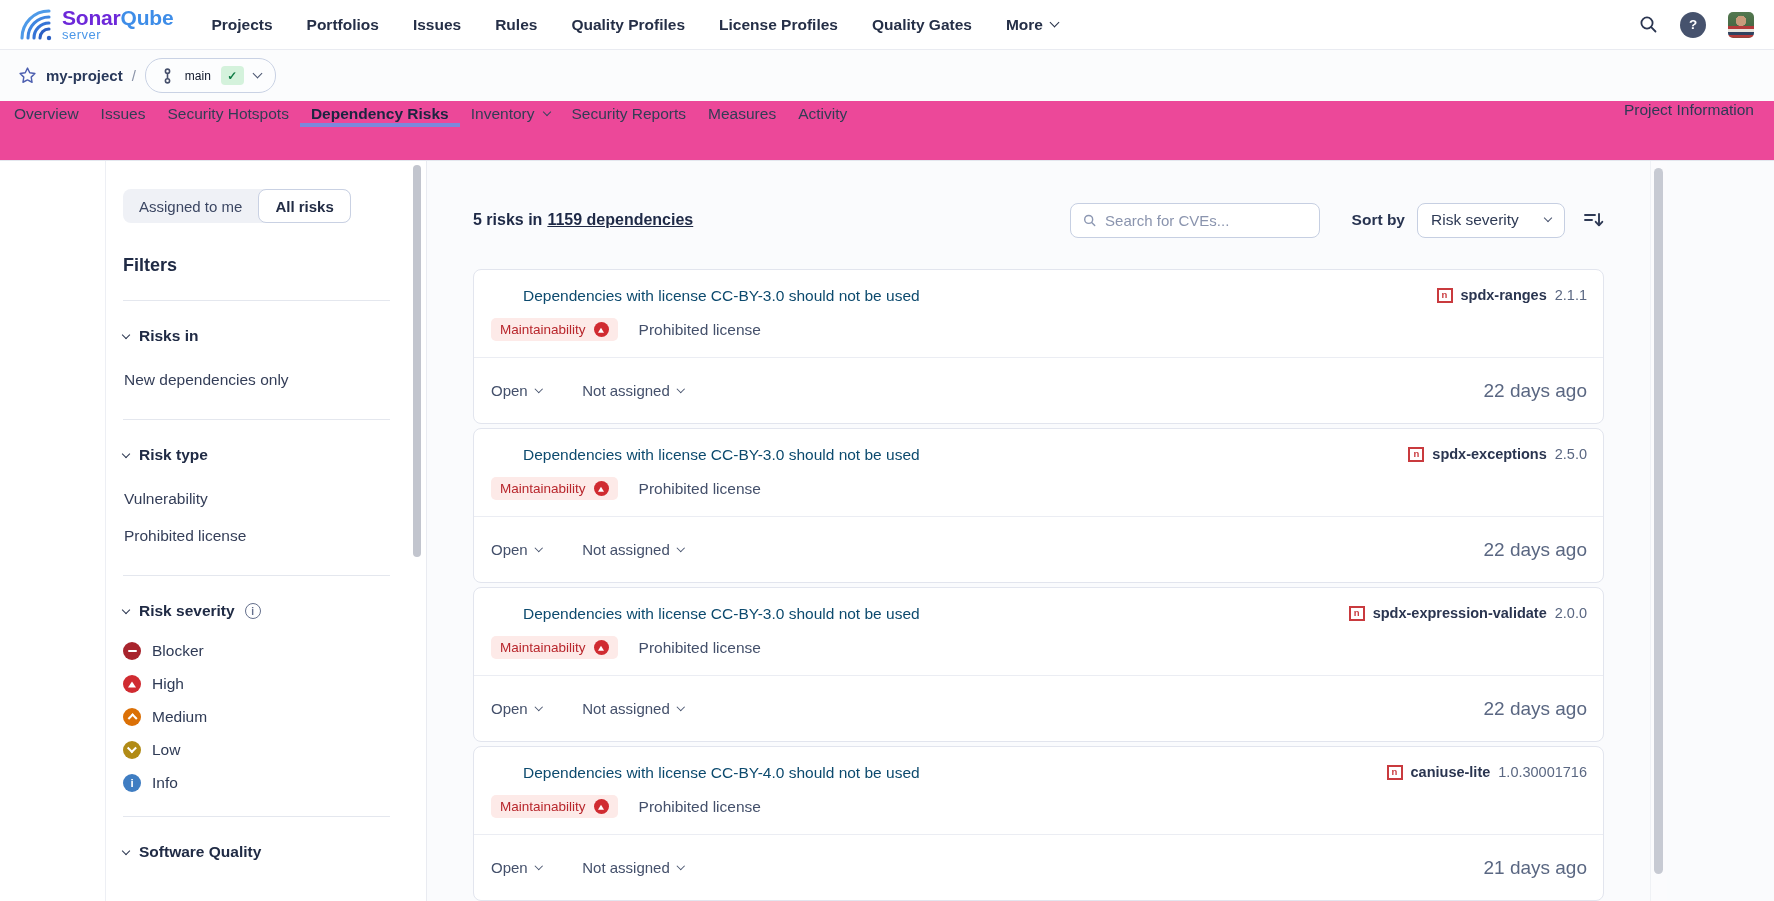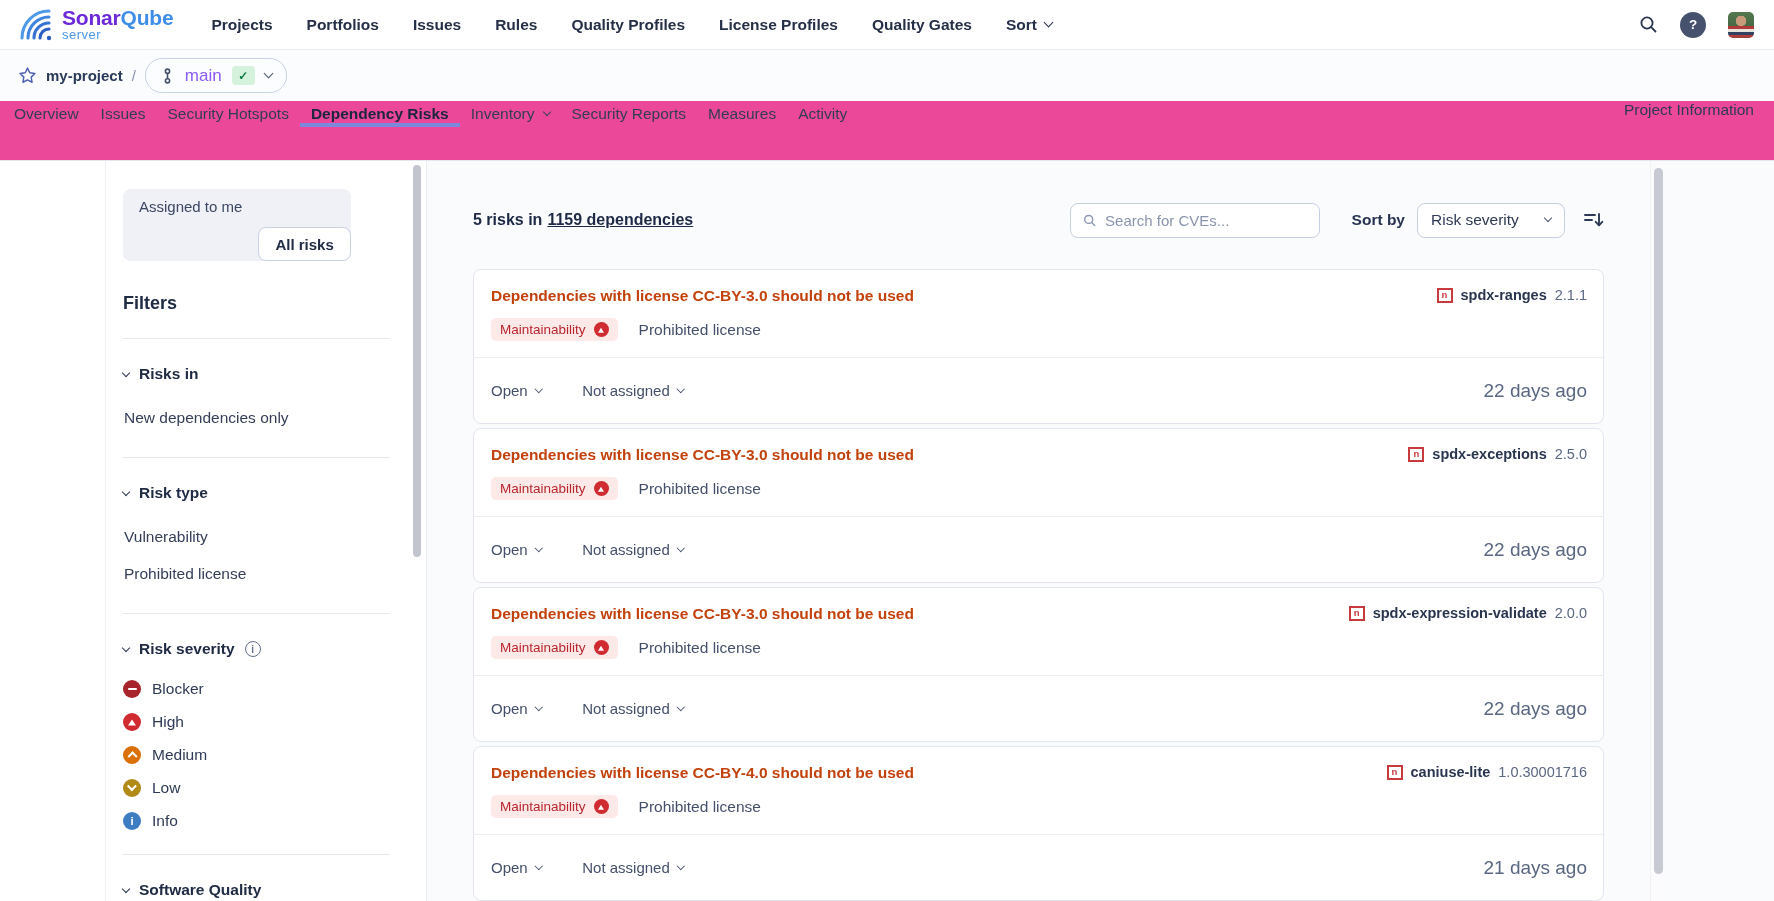--- a/index.html
+++ b/index.html
@@ -31,21 +31,21 @@
      background-size:100% 100%, 100% 45%, 100% 100%;
      background-position:0 0, 0 100%, 0 0; background-repeat:no-repeat; }
 
   
   .crumb-row { height:51px; background:#FBFCFD; display:flex; align-items:center; padding-left:18px; }
   .star { cursor:pointer; display:flex; }
   .proj-name { margin-left:9px; font-size:15px; font-weight:700; color:#29395B; cursor:pointer; }
   .crumb-sep { margin:0 9px; color:#8A93A8; font-size:15px; }
   .branch-pill { height:35px; border:1px solid #C9D2E4; border-radius:17px; background:#FCFDFE;
                  display:flex; align-items:center; gap:10px; padding:0 14px; cursor:pointer; }
-  .branch-label { font-size:17px; color:#8b5cf6; }
+  .branch-label { font-size:12px; color:#0f172a; }
   .qg-badge { width:23px; height:19px; border-radius:4px; background:#D4F2DC; color:#0F7C45;
               display:flex; align-items:center; justify-content:center; }
   .qg-badge::after { content:"\2713"; font-size:12px; font-weight:700; }
   .branch-pill .cv { color:#4A5570; }
 
   
   .tab-row { height:60px; background:#ec4899; border-bottom:1px solid #E4E7EE;
              display:flex; align-items:flex-start; padding:0 20px 0 3px; }
   .tab { display:flex; align-items:center; gap:9px; padding:4px 11px 0 11px; font-size:15.5px;
          color:#323D55; cursor:pointer; border-bottom:4px solid transparent; }
@@ -57,21 +57,21 @@
   .body { position:relative; height:740px; background:#fff; }
   .left-gutter { position:absolute; left:0; top:0; bottom:0; width:105px; background:#fff; }
   .sidebar { position:absolute; left:105px; top:0; bottom:0; width:322px; background:#fff;
              border-left:1px solid #EDEFF4; border-right:1px solid #E9EBF1; padding:0 36px 0 17px; }
   .sb-scroll-thumb { position:absolute; left:413px; top:4px; width:8px; height:392px;
                      border-radius:4px; background:#C2C5CE; cursor:pointer; }
 
   .toggle { margin-top:28px; display:flex; background:#EFF1F6; border-radius:8px; width:fit-content; }
   .toggle .seg { height:34px; display:flex; align-items:center; padding:2px 16px; font-size:15px;
                  color:#3C4763; border-radius:8px; cursor:pointer; }
-  .toggle .seg.sel { background:#fff; border:1px solid #C9D1E3; font-weight:700; color:#222C45;margin-top:38px; }
+  .toggle .seg.sel { background:#fff; border:1px solid #C9D1E3; font-weight:700; color:#222C45; }
 
   .filters-title { margin-top:32px; font-size:18px; font-weight:700; color:#202B45; }
   .sb-divider { border-top:1px solid #E4E7EE; margin-top:24px; }
   .sec-header { margin-top:26px; display:flex; align-items:center; gap:10px; font-size:15.5px;
                 font-weight:700; color:#202B45; cursor:pointer; }
   .sec-header .cv { width:6px; height:6px; color:#2B3650; margin-top:-2px; }
   .info-icon { width:16px; height:16px; border:1.5px solid #646F8C; border-radius:50%; color:#646F8C;
                display:flex; align-items:center; justify-content:center; cursor:pointer; }
   .info-icon::after { content:"i"; font-size:10px; font-weight:700; }
 
@@ -109,21 +109,21 @@
   .sort-dd { margin-left:12px; width:148px; height:35px; background:#fff; border:1px solid #C6CFE2;
              border-radius:8px; display:flex; align-items:center; justify-content:space-between;
              padding:0 13px; font-size:15.5px; color:#2E3A55; cursor:pointer; }
   .sort-dd .cv { color:#4A5570; width:6px; height:6px; }
   .sort-dir { margin-left:19px; cursor:pointer; display:flex; }
 
   .cards { width:1131px; margin-top:31px; display:flex; flex-direction:column; gap:4px; }
   .card { background:#fff; border:1px solid #E2E5EE; border-radius:8px; height:155px;
           padding:17px 16px 0 17px; display:flex; flex-direction:column; }
   .card-top { display:flex; align-items:flex-start; }
-  .card-title { font-size:15.5px; font-weight:700; color:#c2410c; cursor:pointer; }
+  .card-title { font-size:15.5px; font-weight:400; color:#0c4a6e; cursor:pointer;margin-left:32px; }
   .pkg { margin-left:auto; display:flex; align-items:center; gap:8px; cursor:pointer; }
   .npm-icon { width:16px; height:15px; border:2.6px solid #C93A3E; background:#fff;
               display:flex; align-items:center; justify-content:center; }
   .npm-icon::after { content:"n"; color:#C93A3E; font-size:9.5px; font-weight:700; line-height:8px; }
   .pkg-name { font-size:14.5px; font-weight:700; color:#2A3550; }
   .pkg-ver { font-size:14.5px; color:#5A6782; }
   .card-tags { margin-top:13px; display:flex; align-items:center; }
   .badge { display:flex; align-items:center; gap:8px; background:#FDEAE8; color:#B8262C;
            font-size:13.5px; padding:4px 9px; border-radius:5px; }
   .badge .sev { width:15px; height:15px; }
@@ -163,21 +163,21 @@
     </div>
     <nav class="mainnav">
       <span class="nav-item">Projects</span>
       <span class="nav-item">Portfolios</span>
       <span class="nav-item">Issues</span>
       <span class="nav-item">Rules</span>
       <span class="nav-item">Quality Profiles</span>
       <span class="nav-item">License Profiles</span>
       <span class="nav-item">Quality Gates</span>
       <span class="nav-item">
-          <span>Sort</span>
+          <span>More</span>
           <i class="cv"></i>
         </span>
     </nav>
     <div class="topbar-right">
       <svg width="19" height="19" viewBox="0 0 19 19" style="cursor:pointer">
         <circle cx="8" cy="8" r="5.6" fill="none" stroke="#2A3550" stroke-width="1.8"></circle>
         <line x1="12.2" y1="12.2" x2="16.5" y2="16.5" stroke="#2A3550" stroke-width="1.8" stroke-linecap="round"></line>
       </svg>
       <span class="help-icon"></span>
       <span class="avatar"></span>

